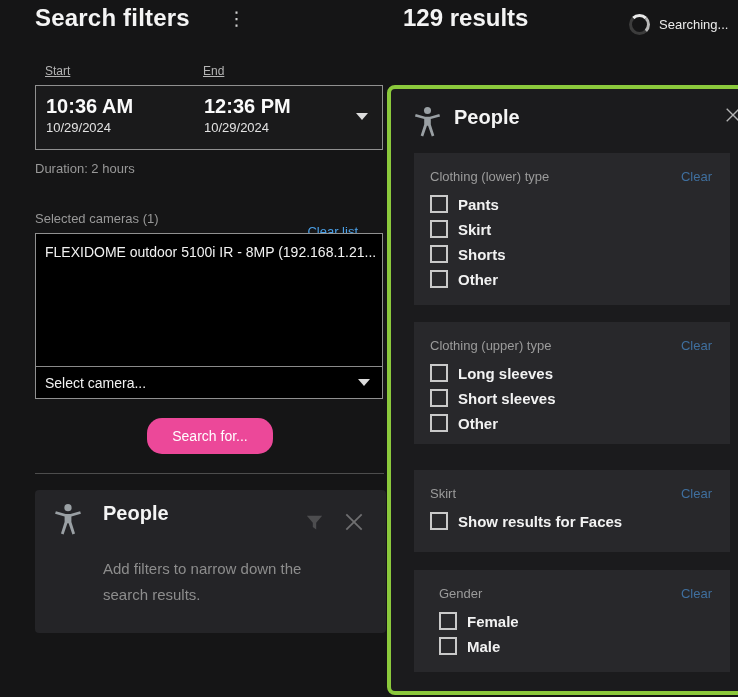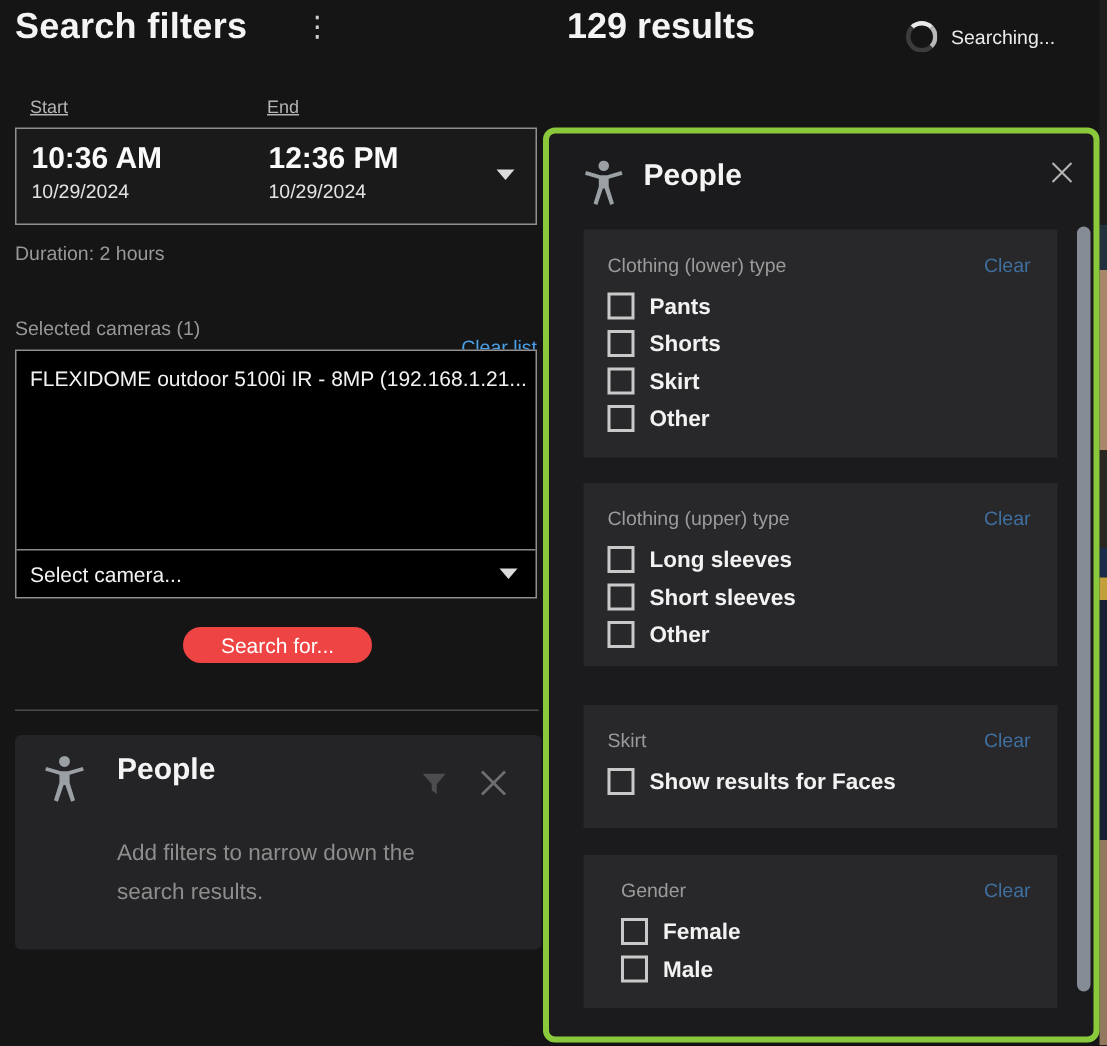--- a/index.html
+++ b/index.html
@@ -2,21 +2,21 @@
 <html><head>
 <meta charset="utf-8">
 <style>
   html,body{margin:0;padding:0;background:#0e0e0e;}
   #app{
     position:relative;width:738px;height:697px;overflow:hidden;
     background:#151516;
     font-family:"Liberation Sans", sans-serif;
     -webkit-font-smoothing:antialiased;
   }
-  .abs{position:absolute;}
+  .abs{position:absolute;margin-left:25px;}
 
   
   .page-title{left:10px;top:4px;font-size:24px;font-weight:bold;color:#f4f4f4;letter-spacing:.2px;}
   .kebab{left:202px;top:9px;font-size:19px;color:#cfcfcf;line-height:1;cursor:pointer;}
   .results{left:378px;top:4px;font-size:24px;font-weight:bold;color:#f4f4f4;}
   .spinner{
     left:604px;top:14px;width:15px;height:15px;border-radius:50%;
     border:3px solid #3c3c3c;border-top-color:#e9e9e9;border-right-color:#b9b9b9;
     animation:spin 1.1s linear infinite;
   }
@@ -42,21 +42,21 @@
     border:1px solid #909090;background:#000000;
   }
   .cam-name{position:absolute;left:9px;top:10px;width:330px;font-size:14px;color:#f2f2f2;white-space:nowrap;overflow:hidden;}
   .cam-select-row{
     position:absolute;left:0;right:0;bottom:0;height:31px;border-top:1px solid #8a8a8a;
     display:flex;align-items:center;justify-content:space-between;padding:0 12px 0 9px;cursor:pointer;
   }
   .cam-select-row .ph{font-size:14px;color:#f2f2f2;}
 
   .search-btn{
-    left:122px;top:418px;width:126px;height:24px;background:#ef4444;border:none;border-radius:15px;
+    left:122px;top:418px;width:126px;height:36px;background:#ec4899;border:none;border-radius:15px;
     color:#ffffff;font-size:14px;font-family:inherit;cursor:pointer;
   }
   .divider{left:10px;top:473px;width:349px;height:1px;background:#4d4d4d;}
 
   
   .people-card{
     left:10px;top:490px;width:351px;height:143px;background:#242427;border-radius:4px;
   }
   .pc-person{position:absolute;left:19px;top:14px;width:28px;height:34px;fill:#9aa0a4;}
   .pc-title{position:absolute;left:68px;top:12px;font-size:20px;font-weight:bold;color:#f4f4f4;}
@@ -176,28 +176,28 @@
       <div class="sec-head">
         <span class="sec-label">Clothing (lower) type</span>
         <span class="sec-clear">Clear</span>
       </div>
       <div class="cbrow">
         <span class="cbox"></span>
         <span class="cbl">Pants</span>
       </div>
       <div class="cbrow">
         <span class="cbox"></span>
+        <span class="cbl">Skirt</span>
+      </div>
+      <div class="cbrow">
+        <span class="cbox"></span>
         <span class="cbl">Shorts</span>
       </div>
       <div class="cbrow">
         <span class="cbox"></span>
-        <span class="cbl">Skirt</span>
-      </div>
-      <div class="cbrow">
-        <span class="cbox"></span>
         <span class="cbl">Other</span>
       </div>
     </div>
 
     <div class="sec" style="top:233px;height:122px;">
       <div class="sec-head">
         <span class="sec-label">Clothing (upper) type</span>
         <span class="sec-clear">Clear</span>
       </div>
       <div class="cbrow">

